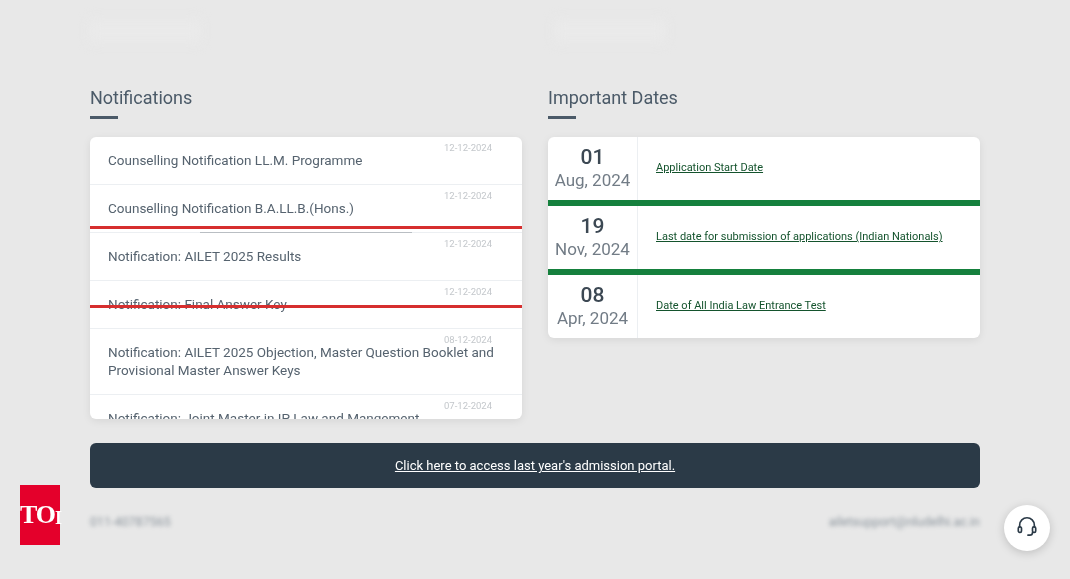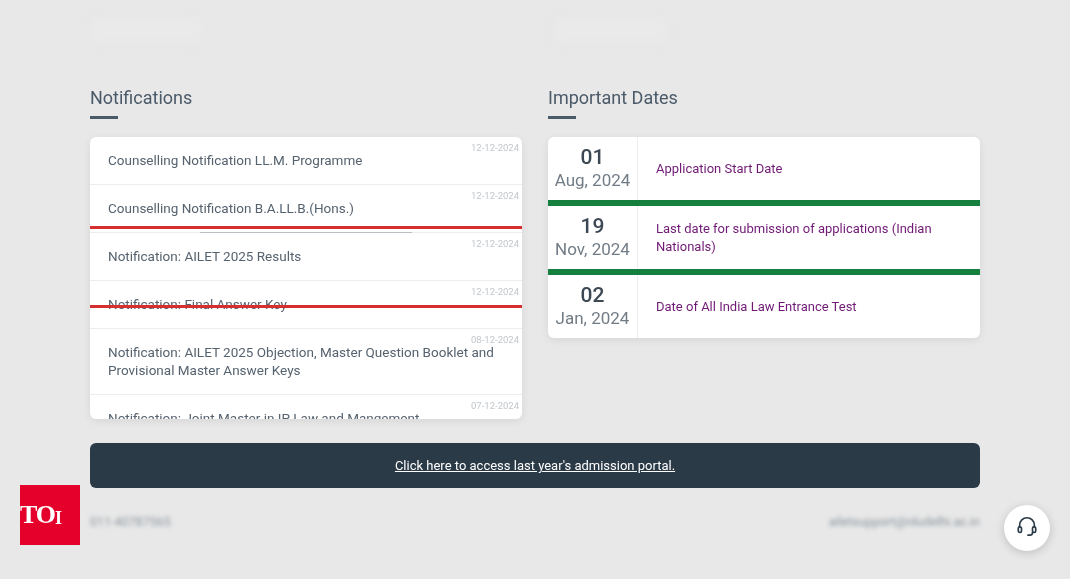--- a/index.html
+++ b/index.html
@@ -49,21 +49,21 @@
     position: relative;
     padding: 14px 18px 14px 18px;
     border-bottom: 1px solid #eceff2;
     font-size: 13.5px;
     color: #56636f;
     line-height: 1.4;
   }
   .notif-item .date {
     position: absolute;
     top: 4px;
-    right: 3px;
+    right: 30px;
     font-size: 9.5px;
     color: #c3c7cb;
   }
   .notif-item.sep-strong::after {
     content: "";
     position: absolute;
     left: 110px;
     right: 110px;
     bottom: -1px;
     height: 1px;
@@ -99,23 +99,24 @@
     line-height: 1;
   }
   .date-month {
     font-size: 17px;
     color: #727c86;
     margin-top: 2px;
   }
   .date-desc {
     flex: 1;
     padding: 10px 18px;
-    font-size: 13px;
-    color: #701a75;
+    font-size: 11px;
+    color: #14532d;
     line-height: 1.35;
+    text-decoration: underline;
   }
   .portal-bar {
     margin-top: 24px;
     background: #2b3a47;
     color: #fff;
     text-align: center;
     padding: 15px;
     border-radius: 6px;
     font-size: 13px;
     text-decoration: underline;
@@ -127,29 +128,29 @@
     margin-top: 26px;
     font-size: 12.5px;
     color: #4b5a68;
     filter: blur(2px);
     opacity: 0.6;
   }
   .toi-logo {
     position: absolute;
     left: 20px;
     bottom: 34px;
-    width: 60px;
+    width: 40px;
     height: 60px;
     background: #e4002b;
     color: #fff;
     font-weight: 700;
     font-family: Georgia, "Times New Roman", serif;
     display: flex;
     align-items: center;
-    justify-content: flex-start;
+    justify-content: space-between;
     letter-spacing: -1px;
   }
   .toi-logo span.big { font-size: 26px; }
   .toi-logo span.small { font-size: 18px; position: relative; top: 3px; }
   .headset-btn {
     position: absolute;
     right: 20px;
     bottom: 28px;
     width: 46px;
     height: 46px;
@@ -241,22 +242,22 @@
         </div>
         <div class="date-row">
           <div class="date-left">
             <div class="date-day">19</div>
             <div class="date-month">Nov, 2024</div>
           </div>
           <div class="date-desc">Last date for submission of applications (Indian Nationals)</div>
         </div>
         <div class="date-row">
           <div class="date-left">
-            <div class="date-day">02</div>
-            <div class="date-month">Jan, 2024</div>
+            <div class="date-day">08</div>
+            <div class="date-month">Apr, 2024</div>
           </div>
           <div class="date-desc">Date of All India Law Entrance Test</div>
         </div>
       </div>
     </div>
   </div>
 
   <div class="portal-bar">
     <span>Click here to access last year's admission portal.</span>
   </div>

